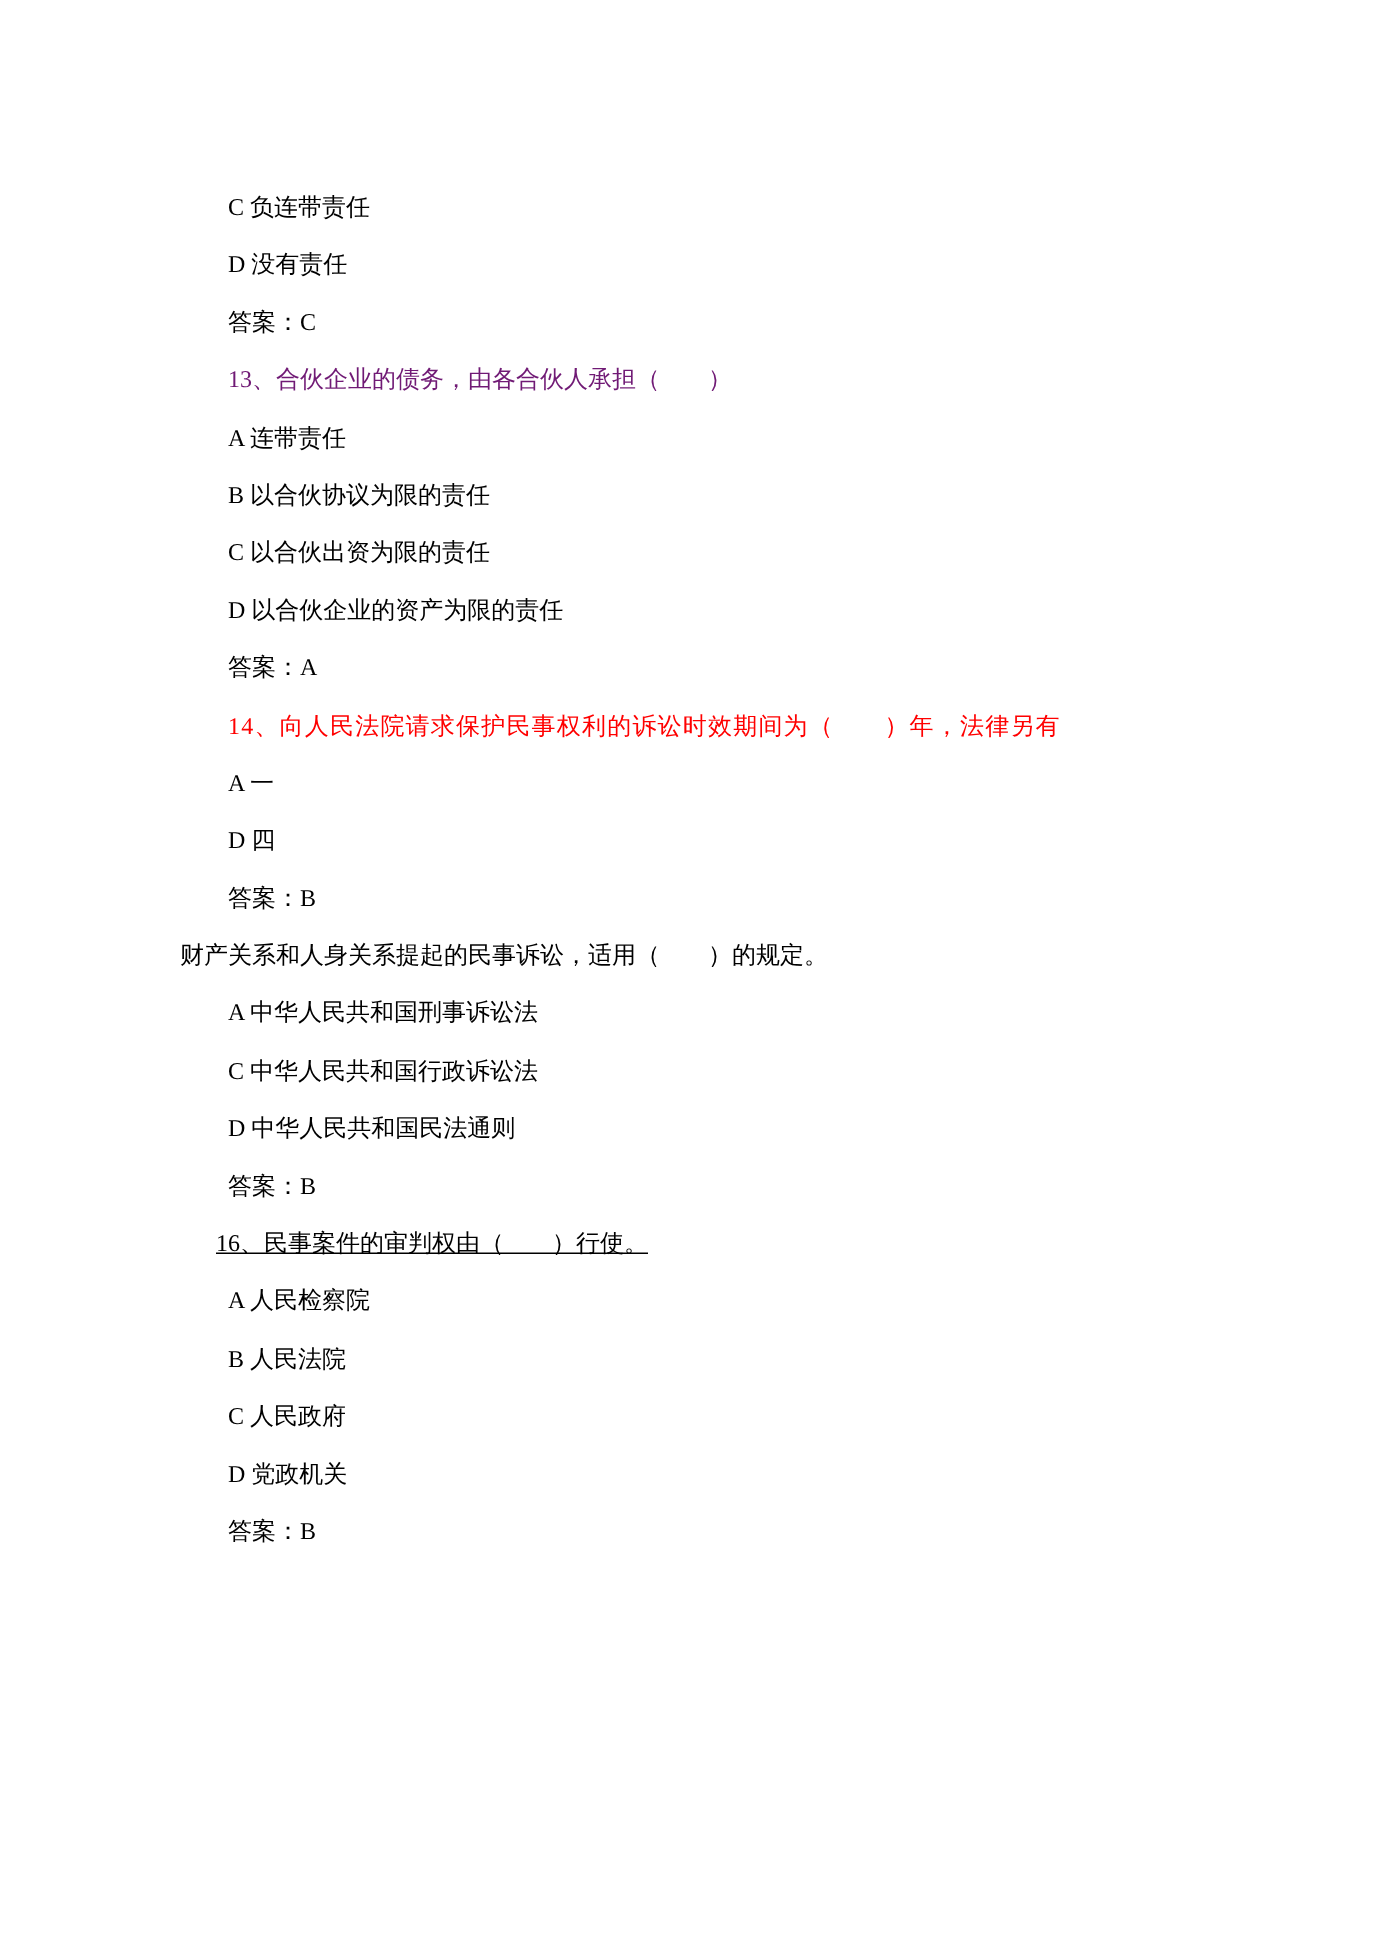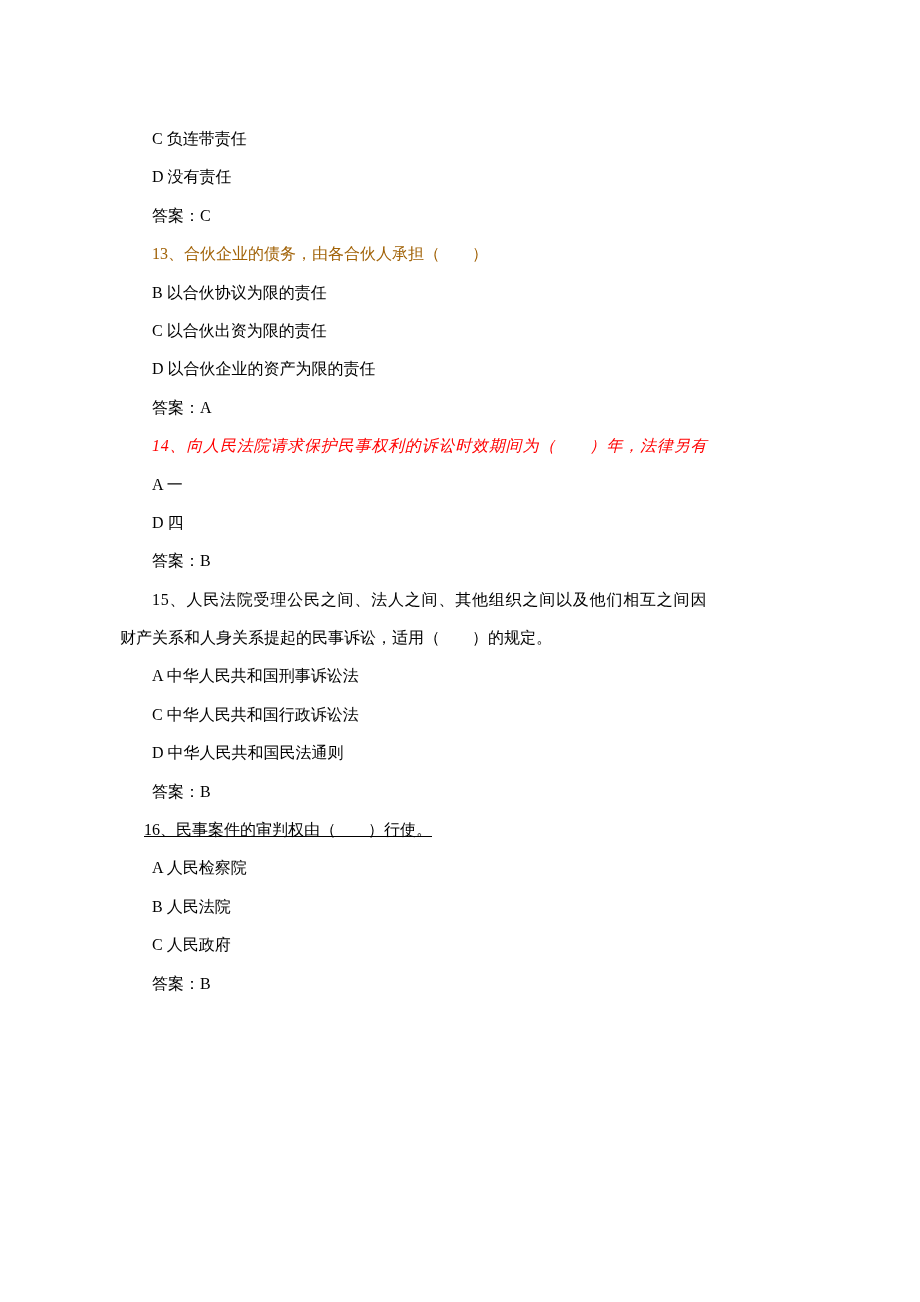--- a/index.html
+++ b/index.html
@@ -16,25 +16,24 @@
       color: #000000;
     }
     .line {
       text-indent: 2em;
     }
     .line-noindent {
       text-indent: 1.5em;
       text-decoration: underline;
     }
     .red {
-      color: #a16207;
+      color: #701a75;
     }
     .q14-wrap {
       color: #ff0000;
-      font-style: italic;
     }
     .q14-line1 {
       text-indent: 2em;
     }
     .q14-line2 {
       text-indent: 0;
     }
     .letter-spacing-wide {
       letter-spacing: 0.05em;
     }
@@ -42,40 +41,41 @@
 </head>
 <body>
 
 <div class="page">
 
   <div class="line">C 负连带责任</div>
   <div class="line">D 没有责任</div>
   <div class="line">答案：C</div>
 
   <div class="line red">13、合伙企业的债务，由各合伙人承担（　　）</div>
+  <div class="line">A 连带责任</div>
   <div class="line">B 以合伙协议为限的责任</div>
   <div class="line">C 以合伙出资为限的责任</div>
   <div class="line">D 以合伙企业的资产为限的责任</div>
   <div class="line">答案：A</div>
 
   <div class="q14-wrap">
     <div class="q14-line1 letter-spacing-wide">14、向人民法院请求保护民事权利的诉讼时效期间为（　　）年，法律另有</div>
   </div>
   <div class="line">A 一</div>
   <div class="line">D 四</div>
   <div class="line">答案：B</div>
 
   <div>
-    <div class="line letter-spacing-wide">15、人民法院受理公民之间、法人之间、其他组织之间以及他们相互之间因</div>
     <div>财产关系和人身关系提起的民事诉讼，适用（　　）的规定。</div>
   </div>
   <div class="line">A 中华人民共和国刑事诉讼法</div>
   <div class="line">C 中华人民共和国行政诉讼法</div>
   <div class="line">D 中华人民共和国民法通则</div>
   <div class="line">答案：B</div>
 
   <div class="line-noindent">16、民事案件的审判权由（　　）行使。</div>
   <div class="line">A 人民检察院</div>
   <div class="line">B 人民法院</div>
   <div class="line">C 人民政府</div>
+  <div class="line">D 党政机关</div>
   <div class="line">答案：B</div>
 
 </div>
 
 </body></html>

